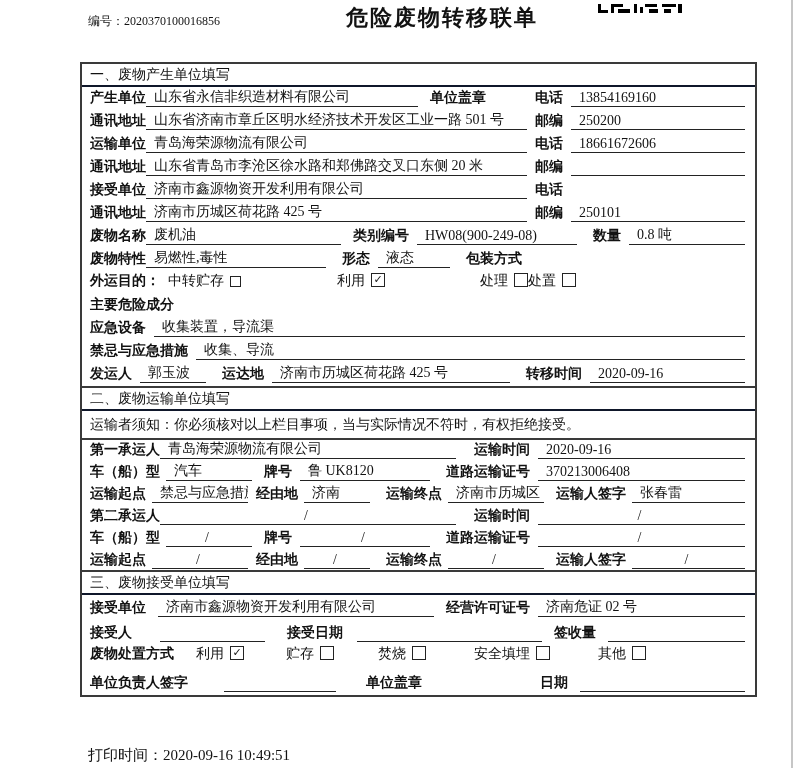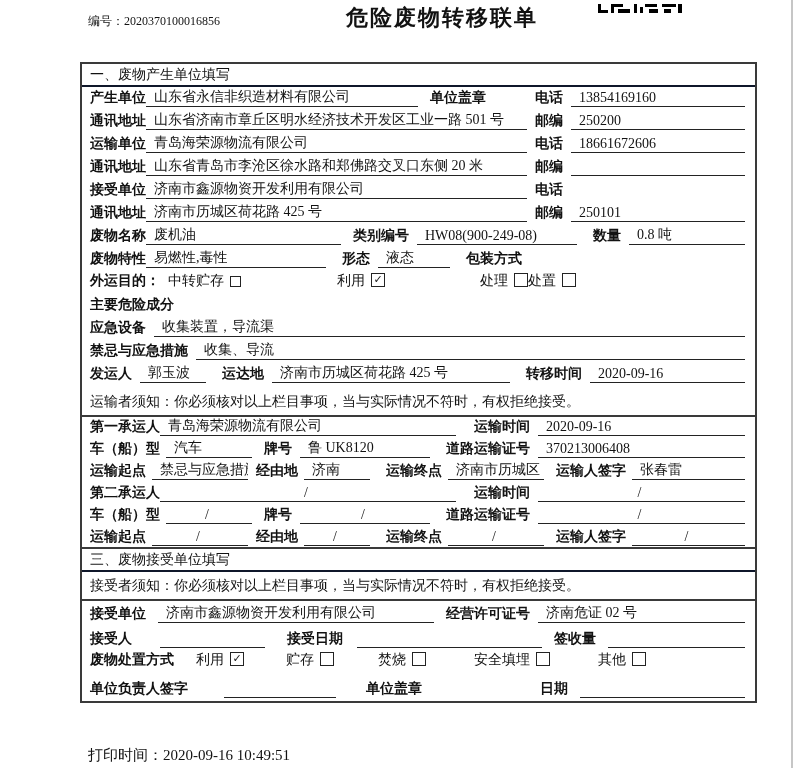--- a/index.html
+++ b/index.html
@@ -183,20 +183,21 @@
       <span class="lbl">发运人</span>
       <span class="u" style="width:66px;margin-left:8px">郭玉波</span>
       <span class="lbl ml16">运达地</span>
       <span class="u" style="width:238px;margin-left:8px">济南市历城区荷花路 425 号</span>
       <span class="lbl ml16">转移时间</span>
       <span class="u flex" style="margin-left:8px">2020-09-16</span>
     </div>
   </div>
 
   <div class="s2 sec2">
+    <div class="sec-header">二、废物运输单位填写</div>
     <div class="notice">运输者须知：你必须核对以上栏目事项，当与实际情况不符时，有权拒绝接受。</div>
 
     <div class="row">
       <span class="lbl">第一承运人</span>
       <span class="u" style="width:296px">青岛海荣源物流有限公司</span>
       <span class="lbl" style="margin-left:18px">运输时间</span>
       <span class="u flex ml8">2020-09-16</span>
     </div>
 
     <div class="row">
@@ -242,21 +243,20 @@
       <span class="u center" style="width:66px;margin-left:6px">/</span>
       <span class="lbl ml16">运输终点</span>
       <span class="u center" style="width:96px;margin-left:6px">/</span>
       <span class="lbl ml12">运输人签字</span>
       <span class="u center flex" style="margin-left:6px">/</span>
     </div>
   </div>
 
   <div class="s3 sec3">
     <div class="sec-header">三、废物接受单位填写</div>
-    <div class="notice">接受者须知：你必须核对以上栏目事项，当与实际情况不符时，有权拒绝接受。</div>
 
     <div class="row">
       <span class="lbl">接受单位</span>
       <span class="u" style="width:276px;margin-left:12px">济南市鑫源物资开发利用有限公司</span>
       <span class="lbl ml12">经营许可证号</span>
       <span class="u flex ml8">济南危证 02 号</span>
     </div>
 
     <div class="row">
       <span class="lbl">接受人</span>

